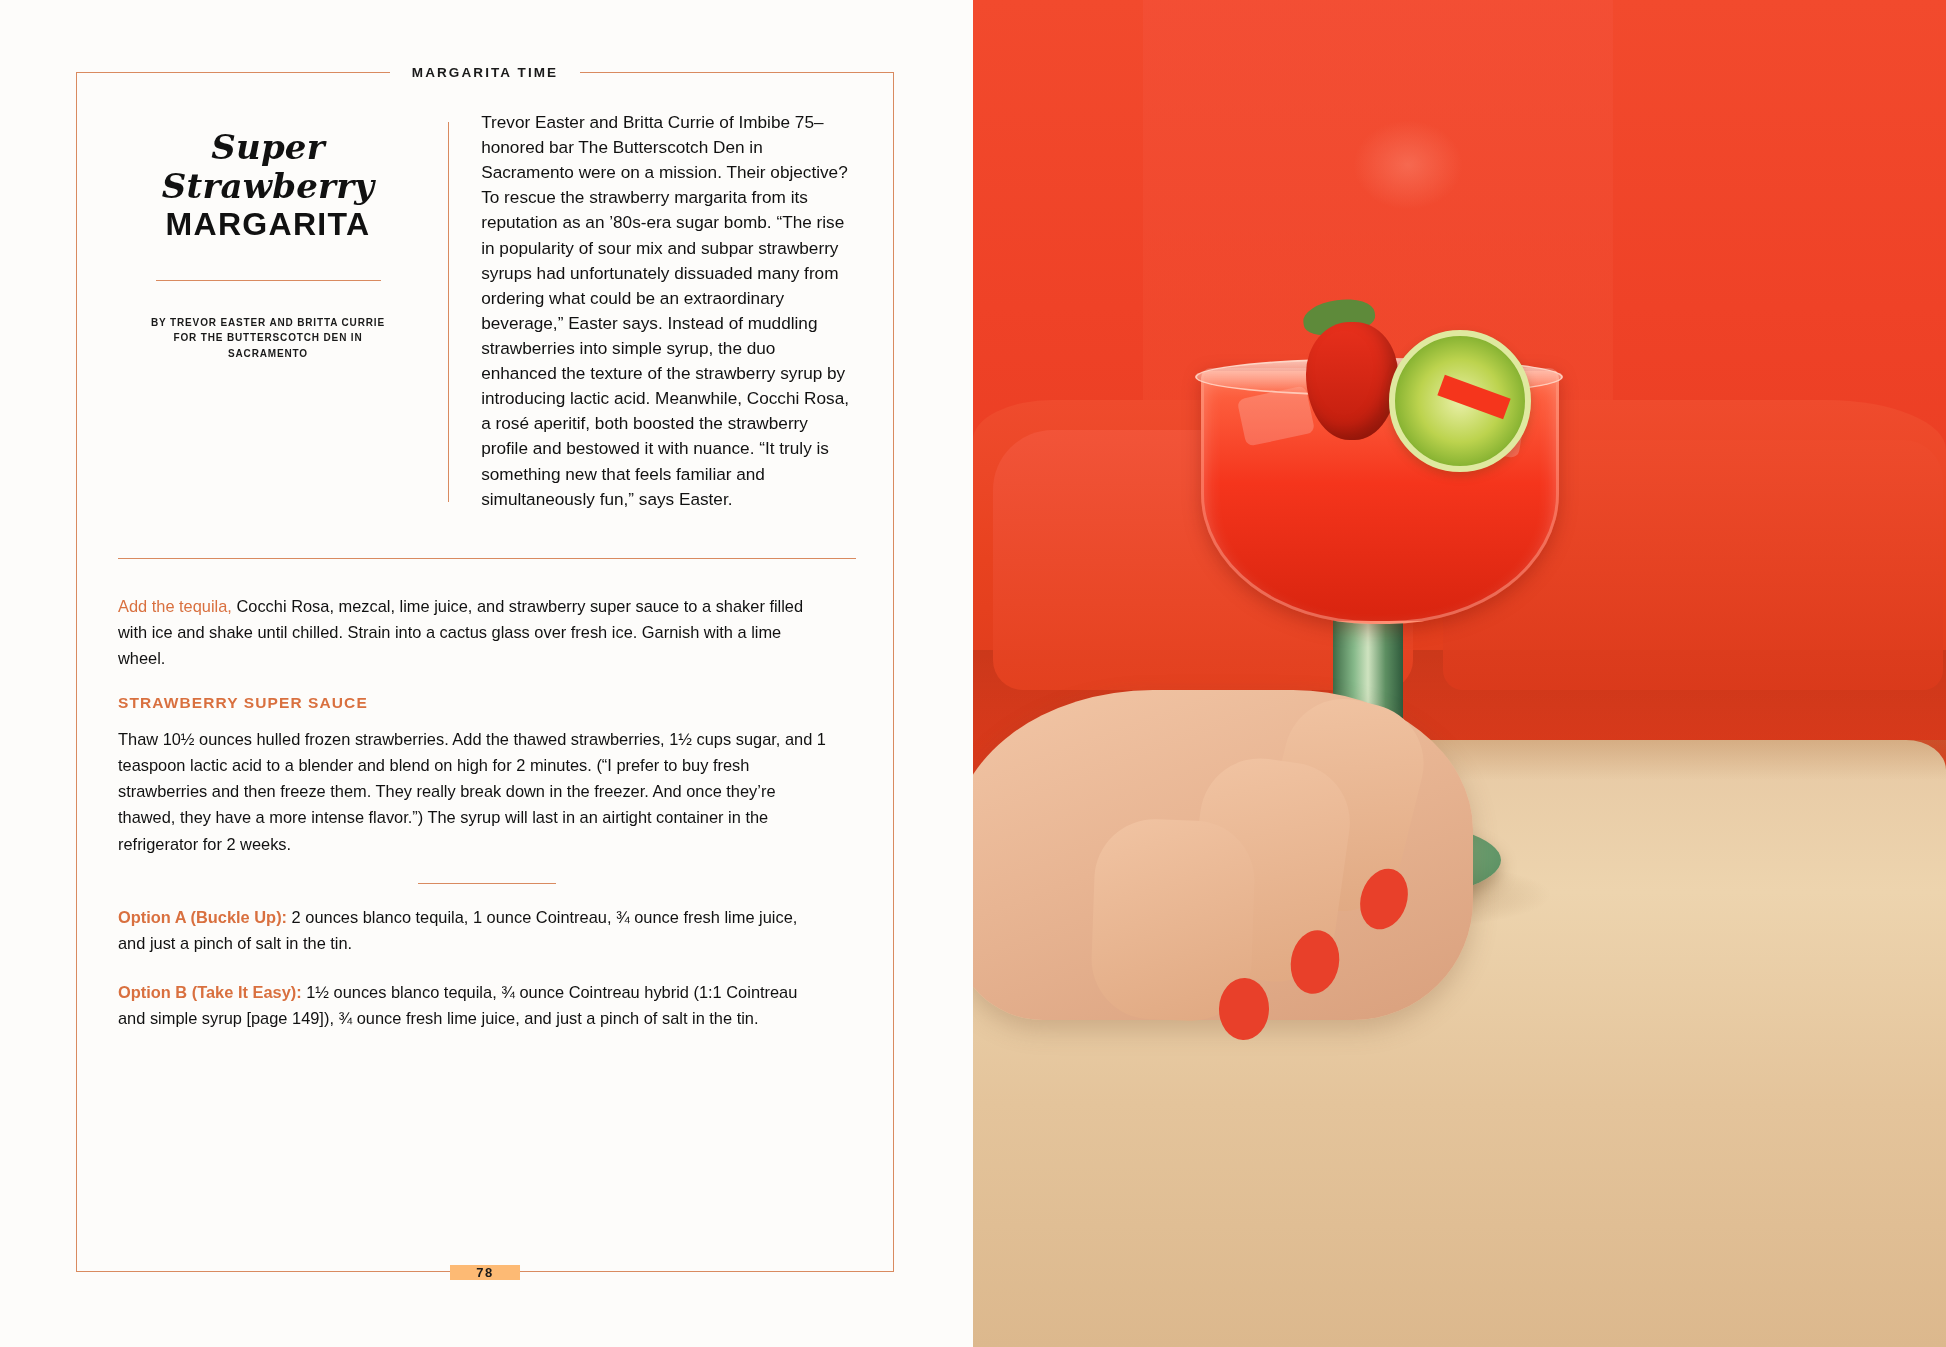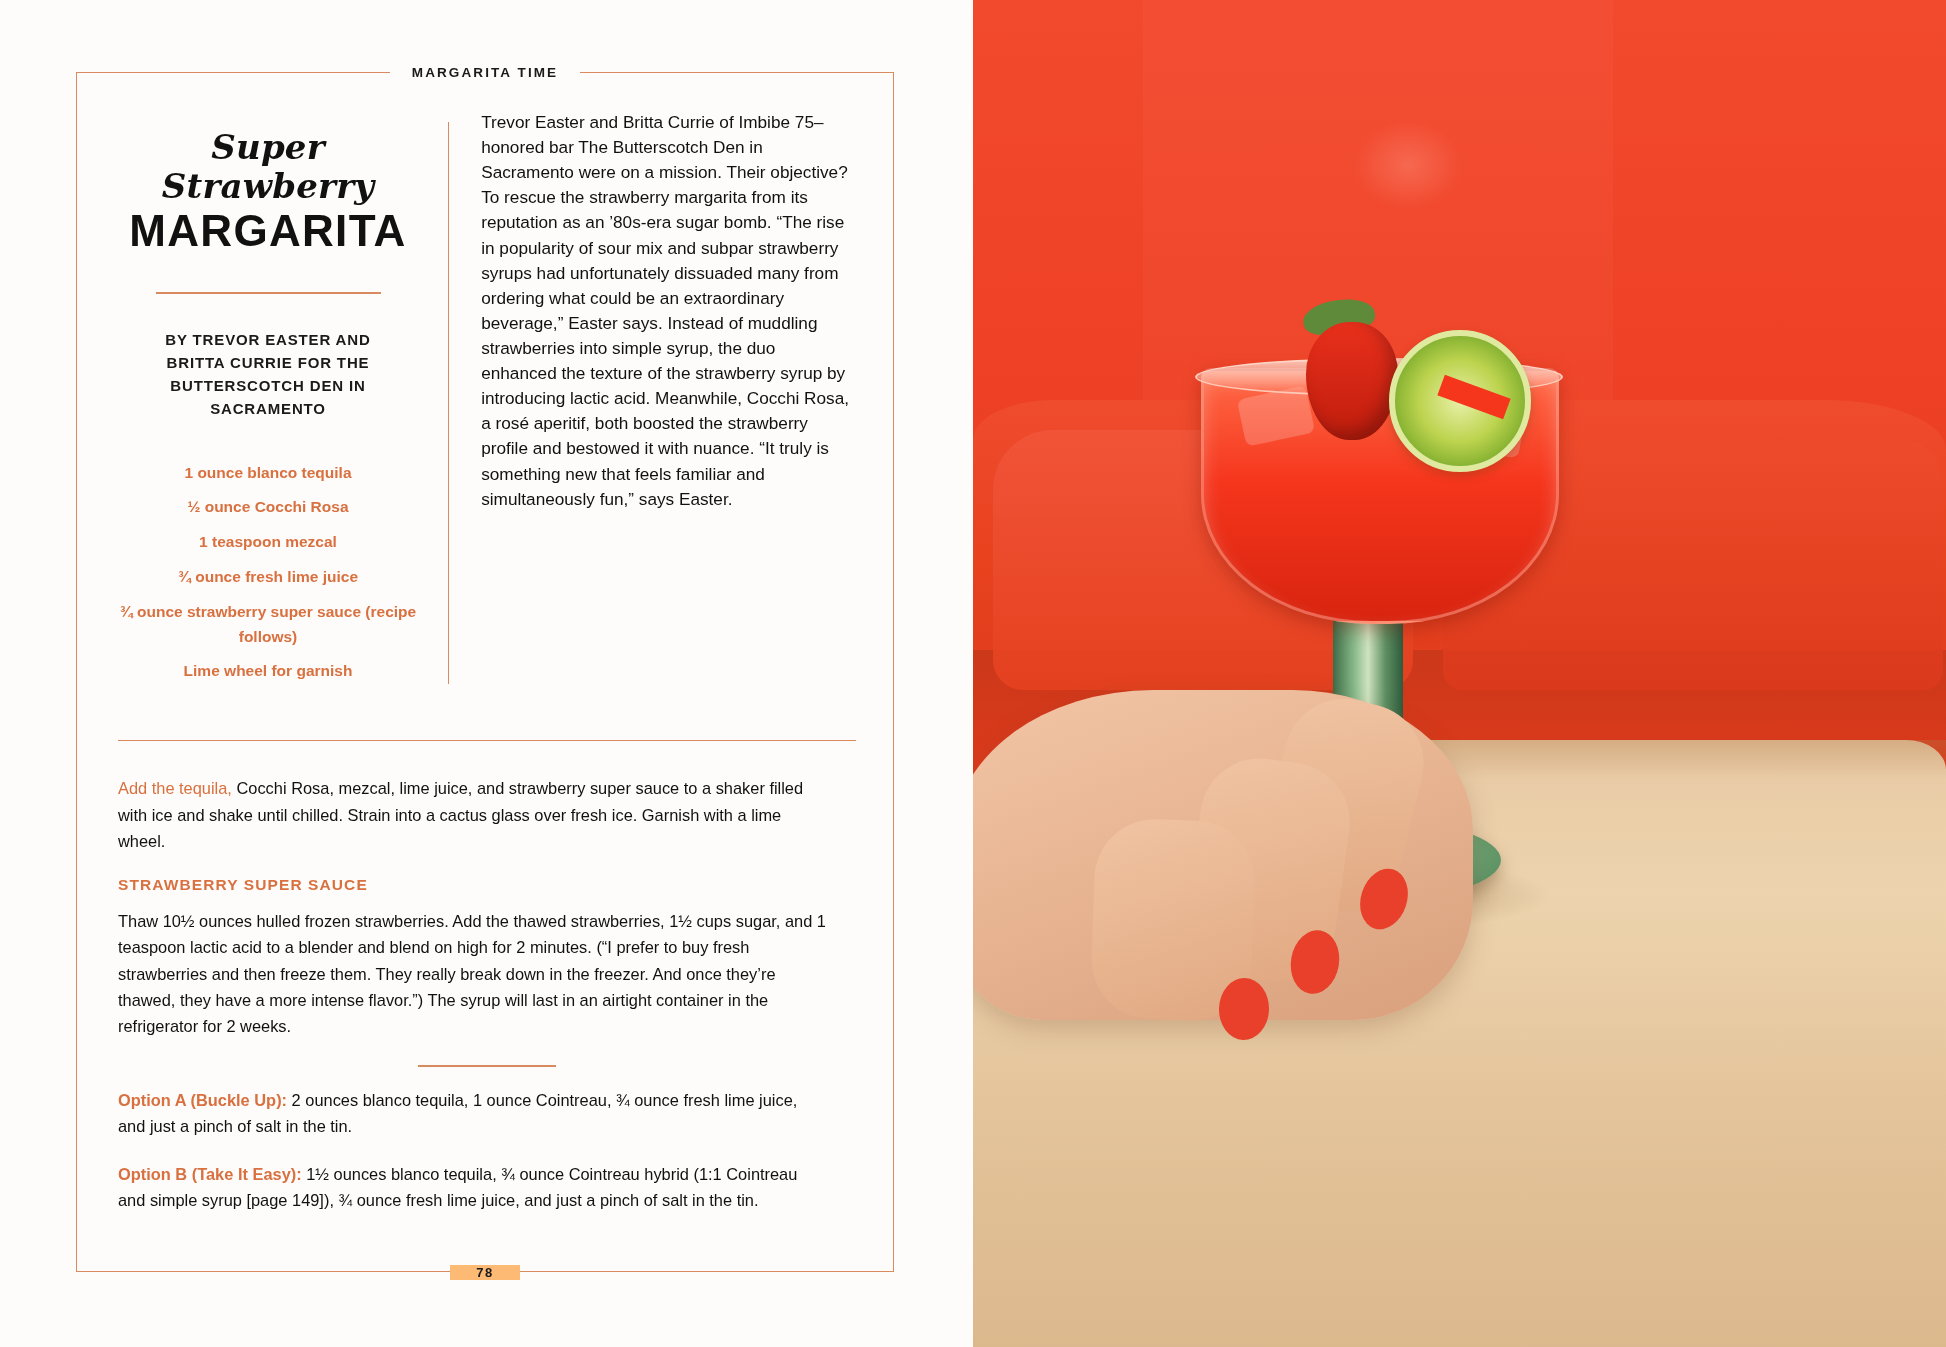--- a/index.html
+++ b/index.html
@@ -111,35 +111,35 @@
     font-style: italic;
     font-size: 34px;
     font-weight: 700;
     letter-spacing: 0.2px;
     color: #111;
     margin: 18px 0 0 0;
     line-height: 1.15;
   }
   .title-main {
     font-family: "Liberation Sans", sans-serif;
-    font-size: 44px;
+    font-size: 32px;
     font-weight: 700;
     letter-spacing: 1.3px;
     color: #111;
     margin: 2px 0 0 0;
     line-height: 1.05;
   }
   .rule-short {
     width: 225px;
     height: 1.2px;
     background: #d98a5f;
     margin: 38px auto 34px auto;
   }
   .byline {
-    font-size: 15px;
+    font-size: 10px;
     line-height: 1.55;
     letter-spacing: 0.85px;
     font-weight: 600;
     color: #1a1a1a;
     margin: 0 auto;
     width: 250px;
   }
   .ingredients {
     margin-top: 40px;
   }
@@ -399,28 +399,20 @@
 
     <div class="content">
 
       <div class="top-cols">
 
         <div class="col-left">
           <div class="title-script">Super Strawberry</div>
           <div class="title-main">MARGARITA</div>
           <div class="rule-short"></div>
           <div class="byline">BY TREVOR EASTER AND BRITTA CURRIE FOR THE BUTTERSCOTCH DEN IN SACRAMENTO</div>
-          <div class="ingredients">
-            <div class="ingredient">1 ounce blanco tequila</div>
-            <div class="ingredient">½ ounce Cocchi Rosa</div>
-            <div class="ingredient">1 teaspoon mezcal</div>
-            <div class="ingredient">¾ ounce fresh lime juice</div>
-            <div class="ingredient">¾ ounce strawberry super sauce (recipe follows)</div>
-            <div class="ingredient">Lime wheel for garnish</div>
-          </div>
         </div>
 
         <div class="col-divider"></div>
 
         <div class="col-right">
           <p class="lede">Trevor Easter and Britta Currie of Imbibe 75–honored bar The Butterscotch Den in Sacramento were on a mission. Their objective? To rescue the strawberry margarita from its reputation as an ’80s-era sugar bomb. “The rise in popularity of sour mix and subpar strawberry syrups had unfortunately dissuaded many from ordering what could be an extraordinary beverage,” Easter says. Instead of muddling strawberries into simple syrup, the duo enhanced the texture of the strawberry syrup by introducing lactic acid. Meanwhile, Cocchi Rosa, a rosé aperitif, both boosted the strawberry profile and bestowed it with nuance. “It truly is something new that feels familiar and simultaneously fun,” says Easter.</p>
         </div>
 
       </div>
 

